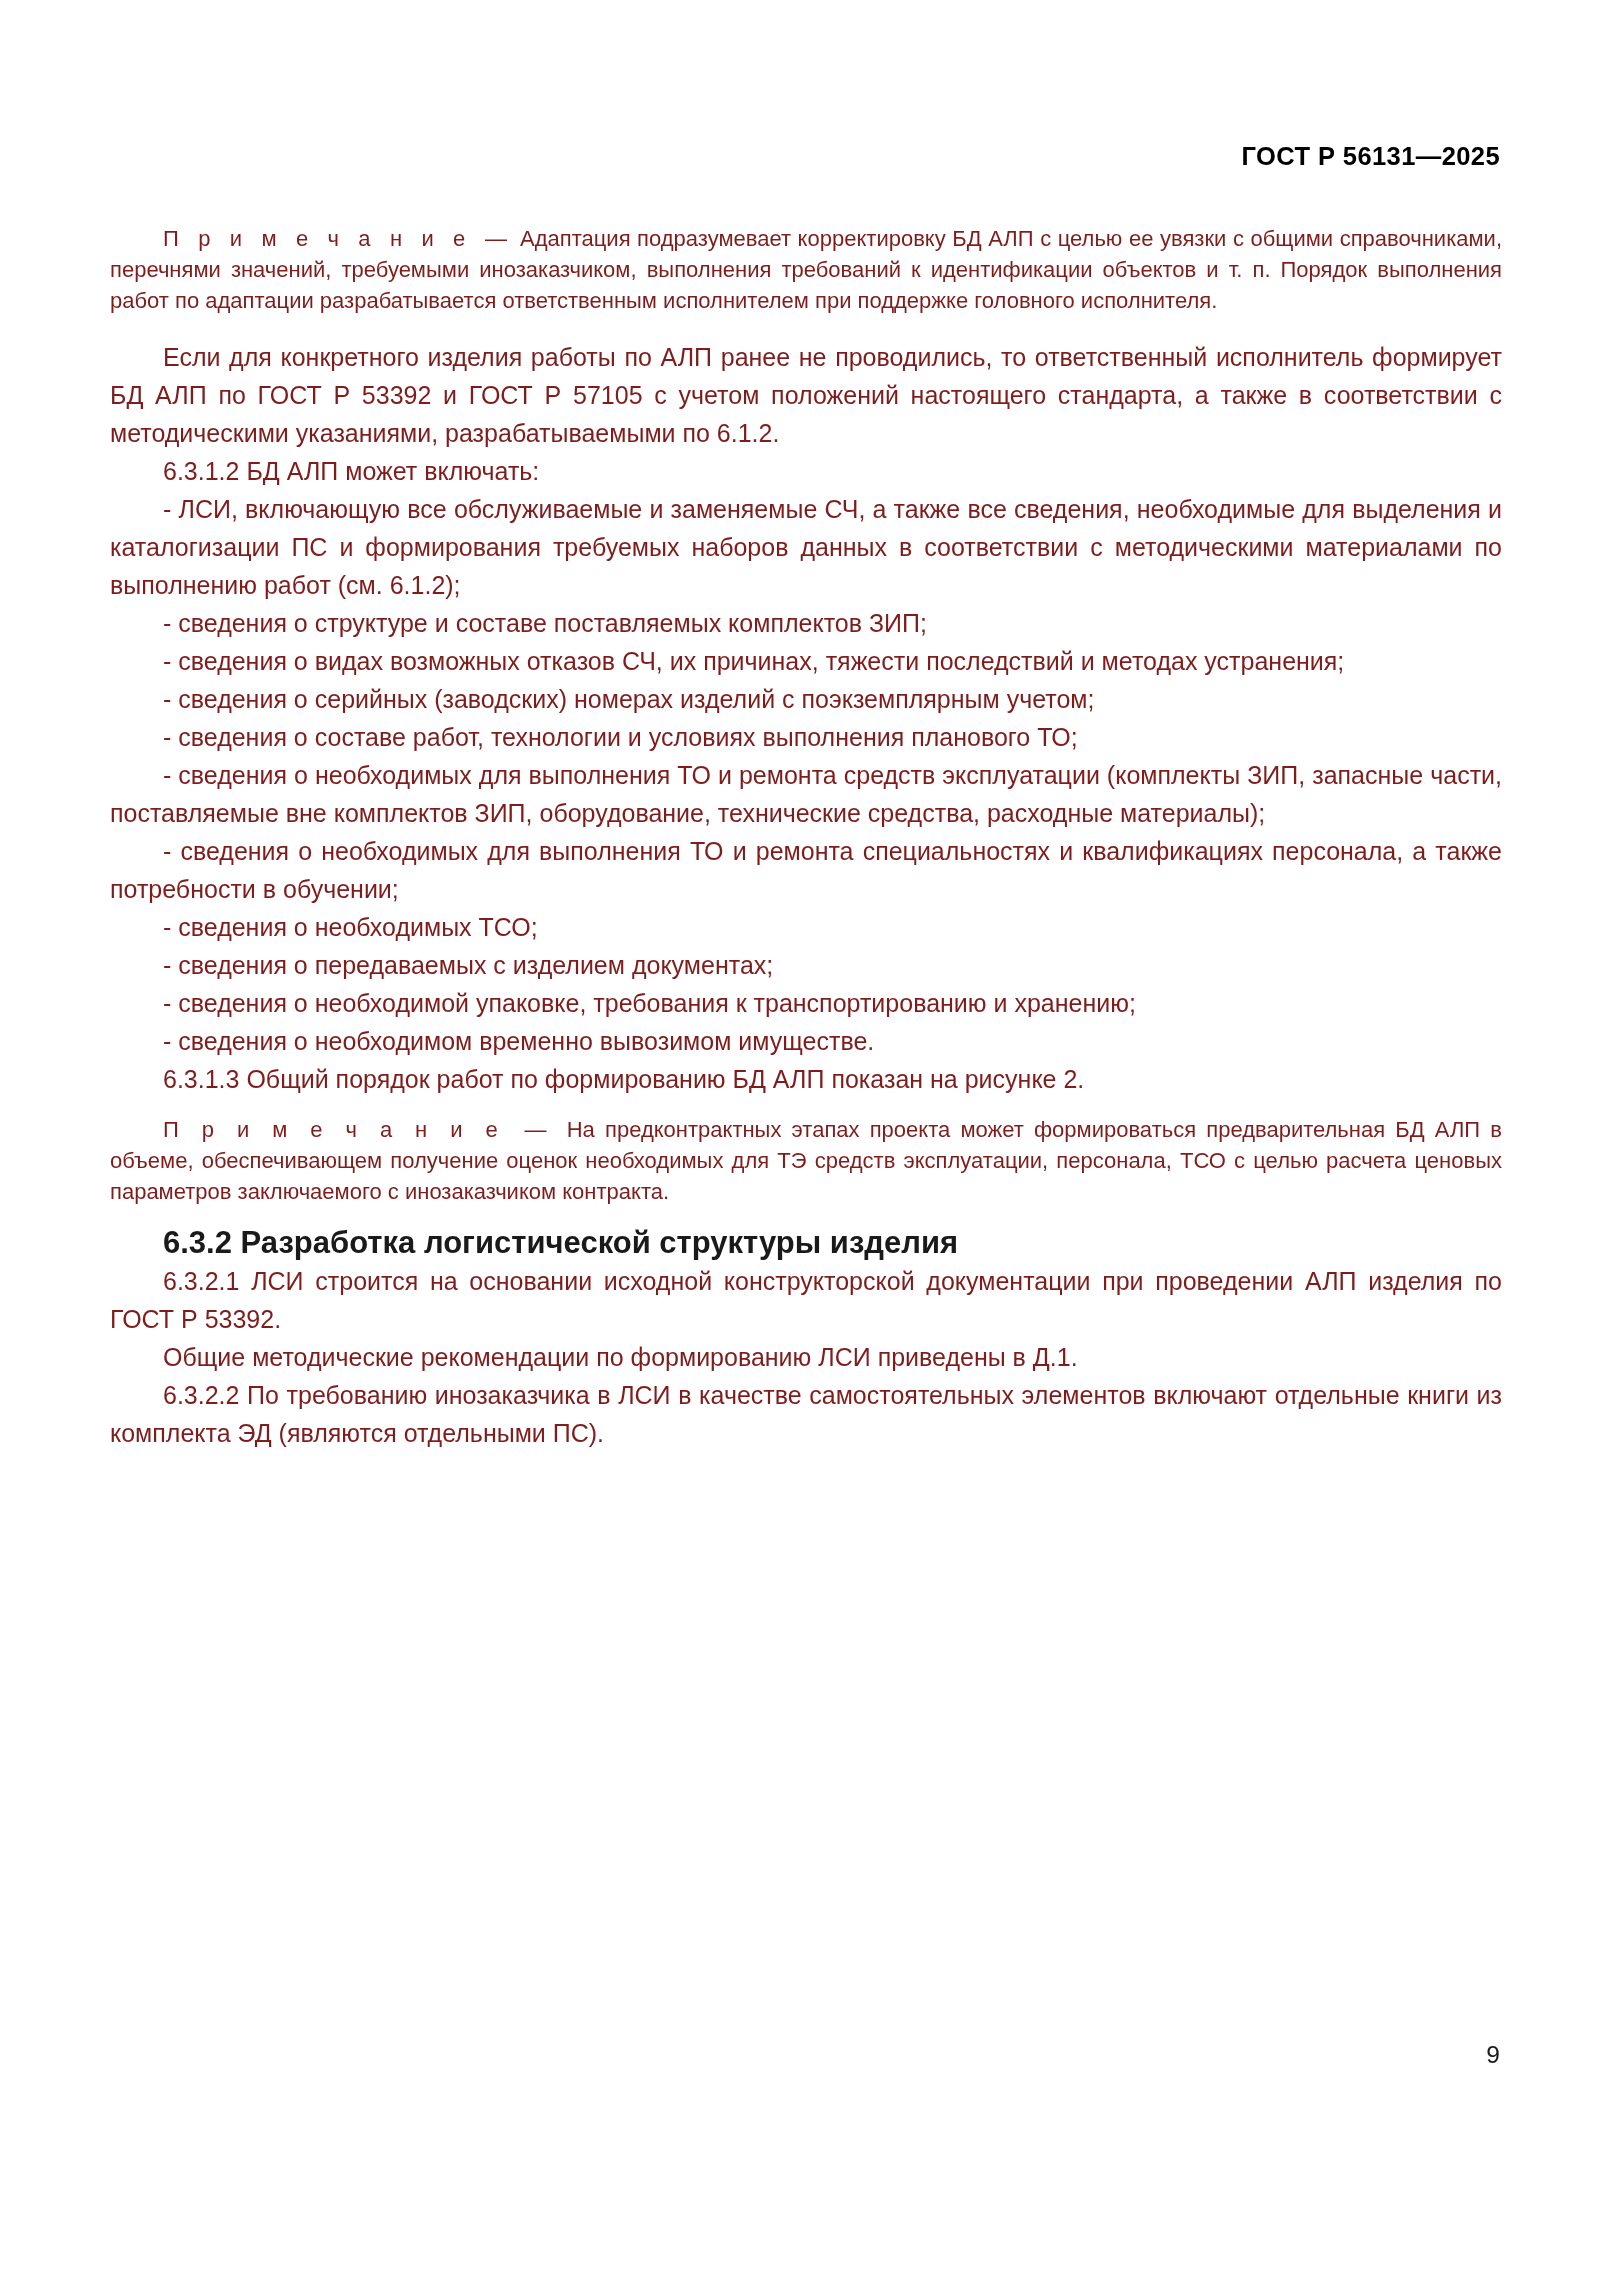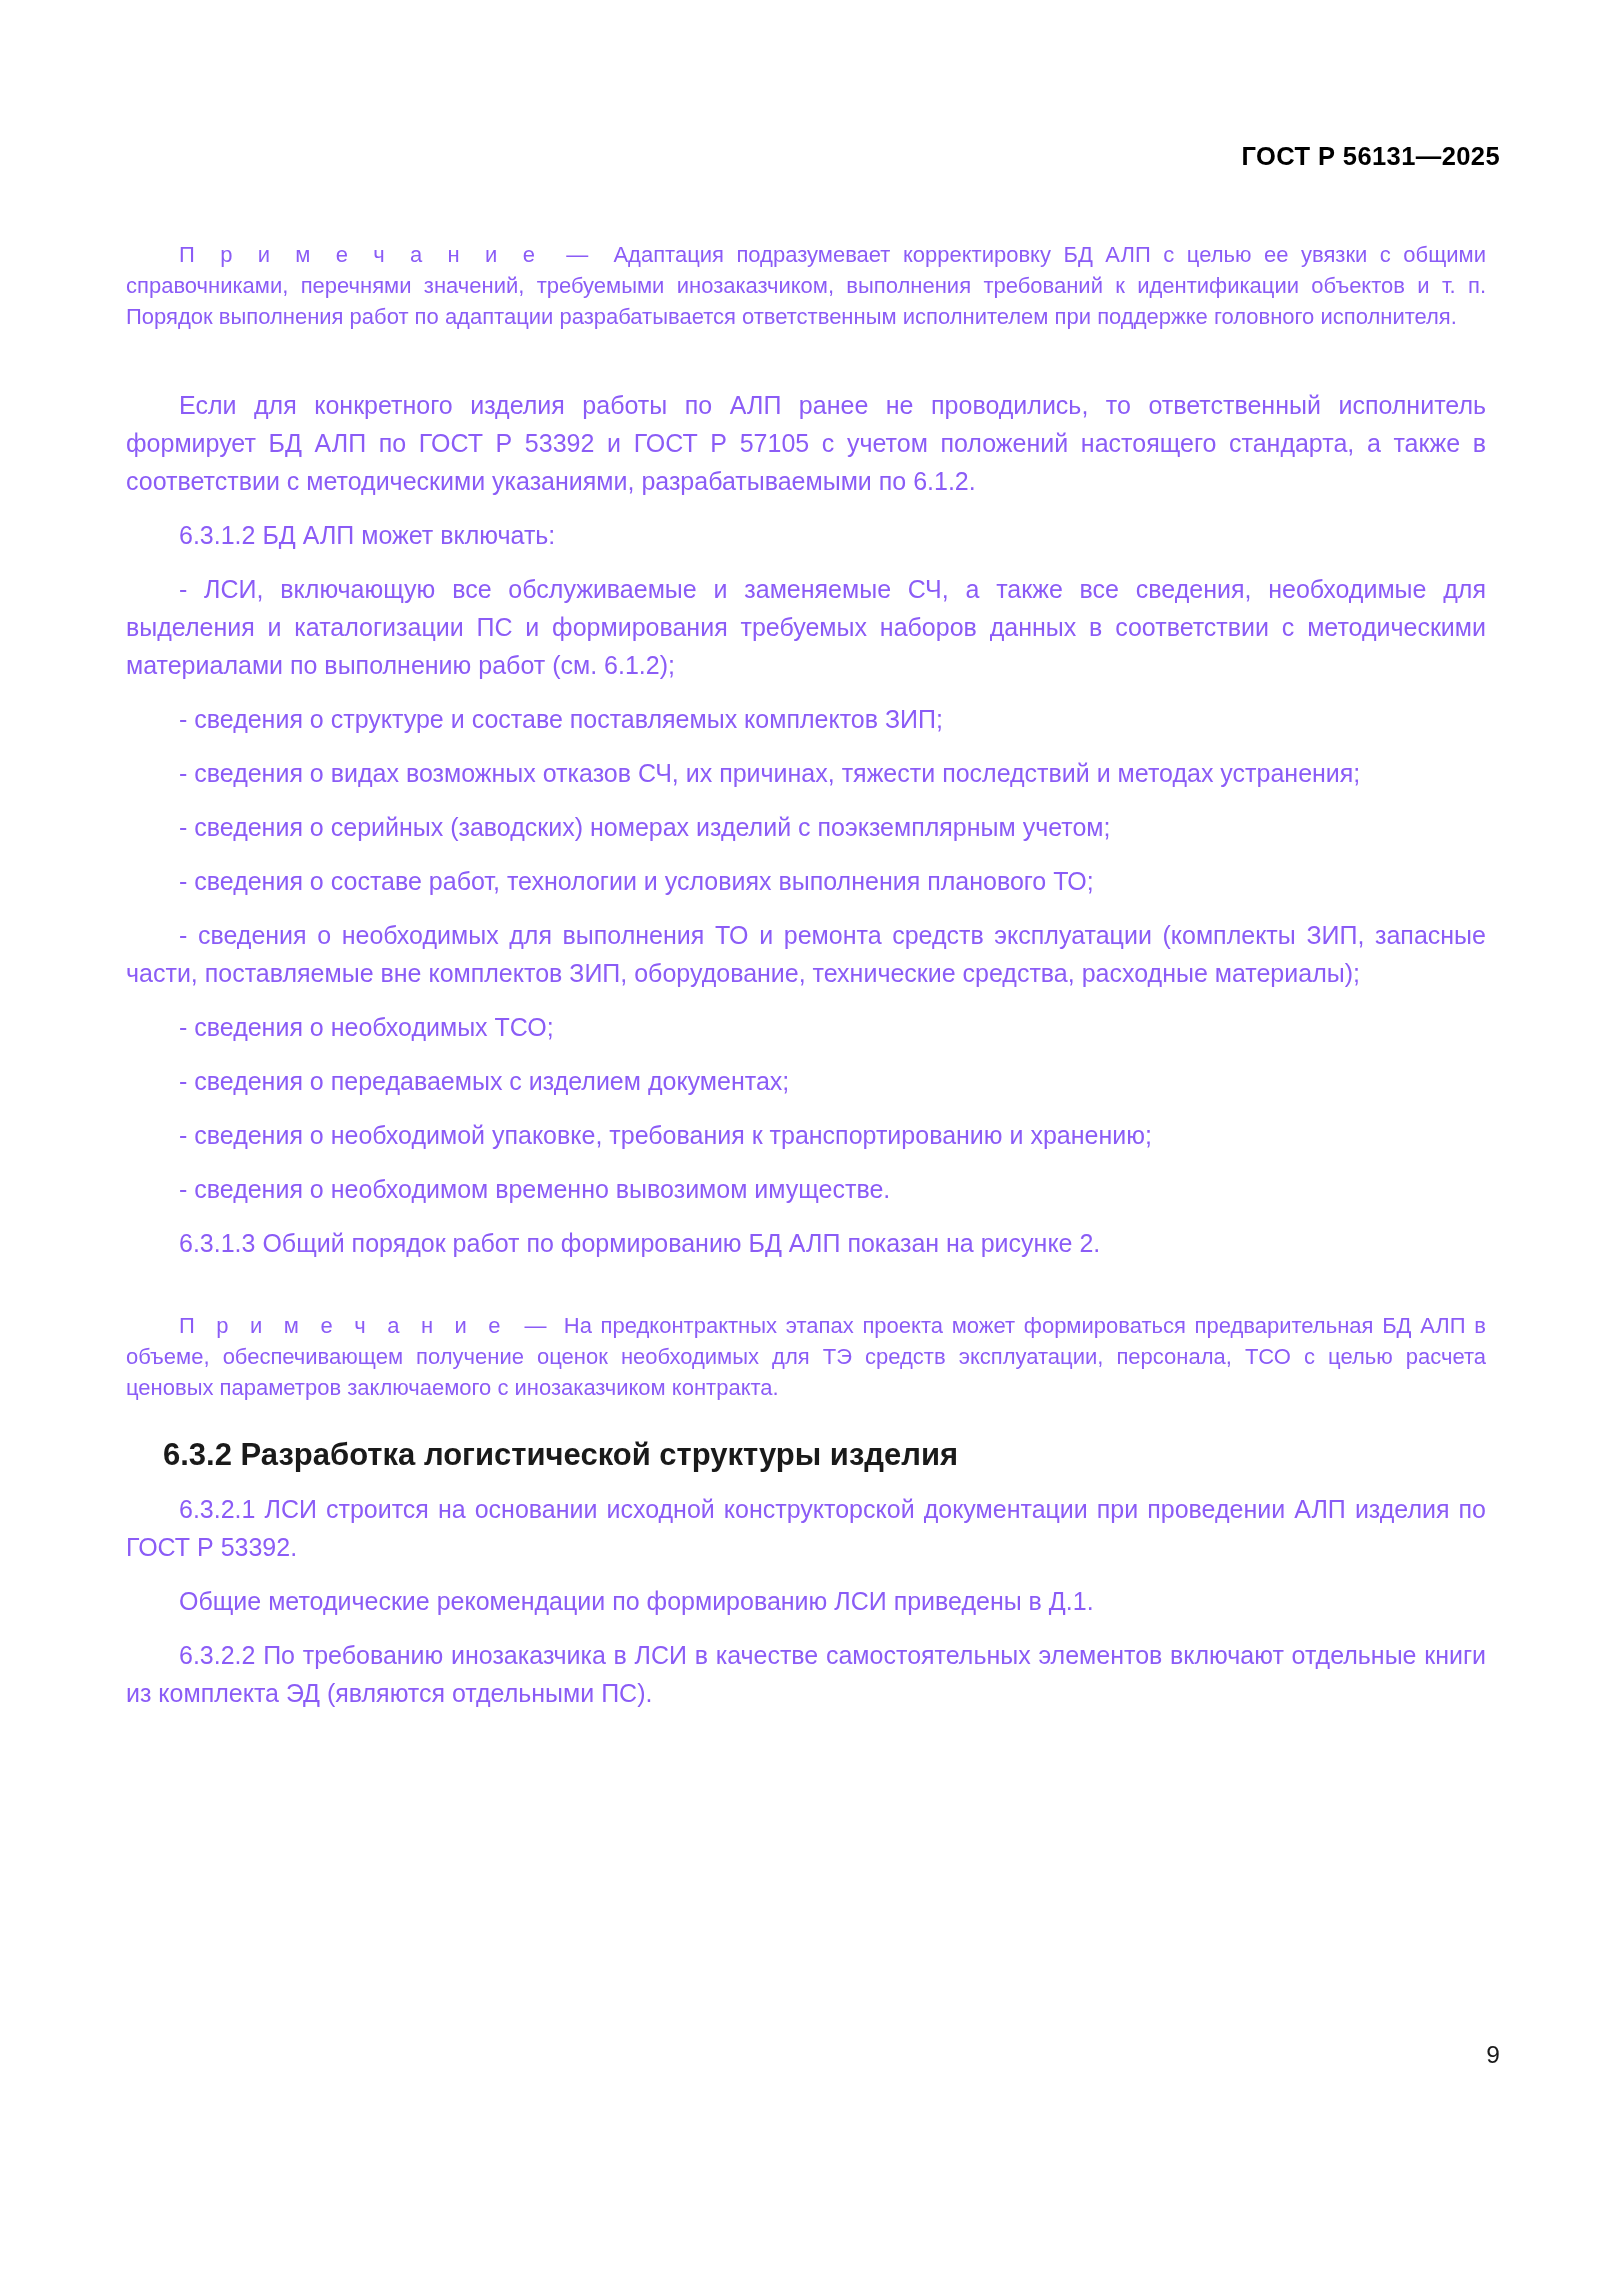--- a/index.html
+++ b/index.html
@@ -35,26 +35,26 @@
     white-space: nowrap;
   }
   
   .content {
     position: absolute;
     left: 110px;
     top: 223px;
     width: 1392px;
   }
   p {
-    margin: 16px;
+    margin: 0;
     font-size: 25px;
     line-height: 38px;
     text-align: justify;
     text-justify: inter-word;
-    color: #8b5cf6;
+    color: #7f1d1d;
     hyphens: none;
   }
   p.body {
     text-indent: 53px;
   }
   
   p.listitem {
     text-indent: 53px;
   }
   
@@ -107,20 +107,21 @@
     <p class="body">Если для конкретного изделия работы по АЛП ранее не проводились, то ответственный исполнитель формирует БД АЛП по ГОСТ Р 53392 и ГОСТ Р 57105 с учетом положений настоящего стандарта, а также в соответствии с методическими указаниями, разрабатываемыми по 6.1.2.</p>
 
     <p class="body">6.3.1.2 БД АЛП может включать:</p>
 
     <p class="listitem">- ЛСИ, включающую все обслуживаемые и заменяемые СЧ, а также все сведения, необходимые для выделения и каталогизации ПС и формирования требуемых наборов данных в соответствии с методическими материалами по выполнению работ (см. 6.1.2);</p>
     <p class="listitem">- сведения о структуре и составе поставляемых комплектов ЗИП;</p>
     <p class="listitem">- сведения о видах возможных отказов СЧ, их причинах, тяжести последствий и методах устранения;</p>
     <p class="listitem">- сведения о серийных (заводских) номерах изделий с поэкземплярным учетом;</p>
     <p class="listitem">- сведения о составе работ, технологии и условиях выполнения планового ТО;</p>
     <p class="listitem">- сведения о необходимых для выполнения ТО и ремонта средств эксплуатации (комплекты ЗИП, запасные части, поставляемые вне комплектов ЗИП, оборудование, технические средства, расходные материалы);</p>
+    <p class="listitem">- сведения о необходимых для выполнения ТО и ремонта специальностях и квалификациях персонала, а также потребности в обучении;</p>
     <p class="listitem">- сведения о необходимых ТСО;</p>
     <p class="listitem">- сведения о передаваемых с изделием документах;</p>
     <p class="listitem">- сведения о необходимой упаковке, требования к транспортированию и хранению;</p>
     <p class="listitem">- сведения о необходимом временно вывозимом имуществе.</p>
 
     <p class="body">6.3.1.3 Общий порядок работ по формированию БД АЛП показан на рисунке 2.</p>
 
     <div class="gap-sm"></div>
 
     <p class="note"><span class="note-label">П р и м е ч а н и е</span><span class="note-dash">&nbsp;&nbsp;—&nbsp;&nbsp;</span><span>На предконтрактных этапах проекта может формироваться предварительная БД АЛП в объеме, обеспечивающем получение оценок необходимых для ТЭ средств эксплуатации, персонала, ТСО с целью расчета ценовых параметров заключаемого с инозаказчиком контракта.</span></p>

